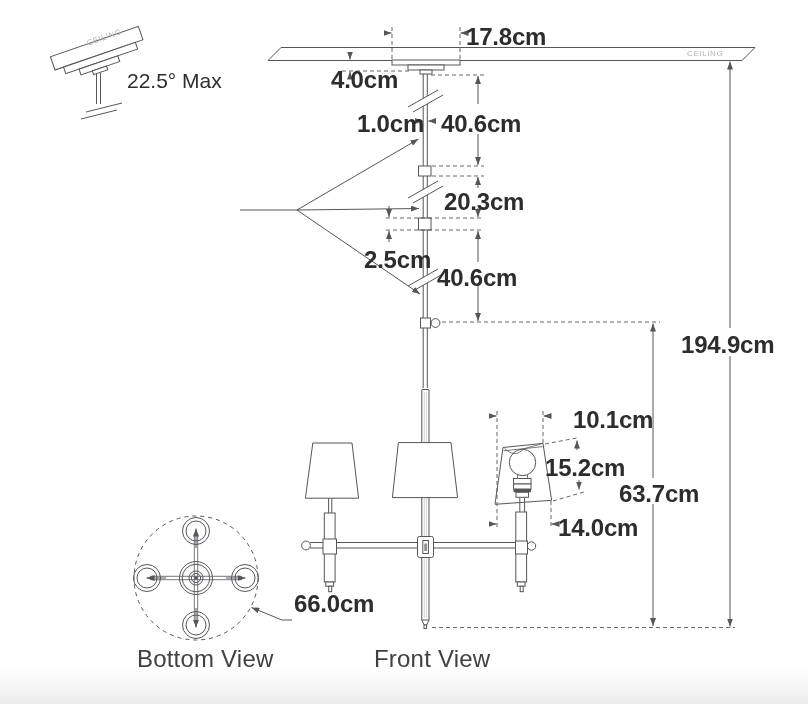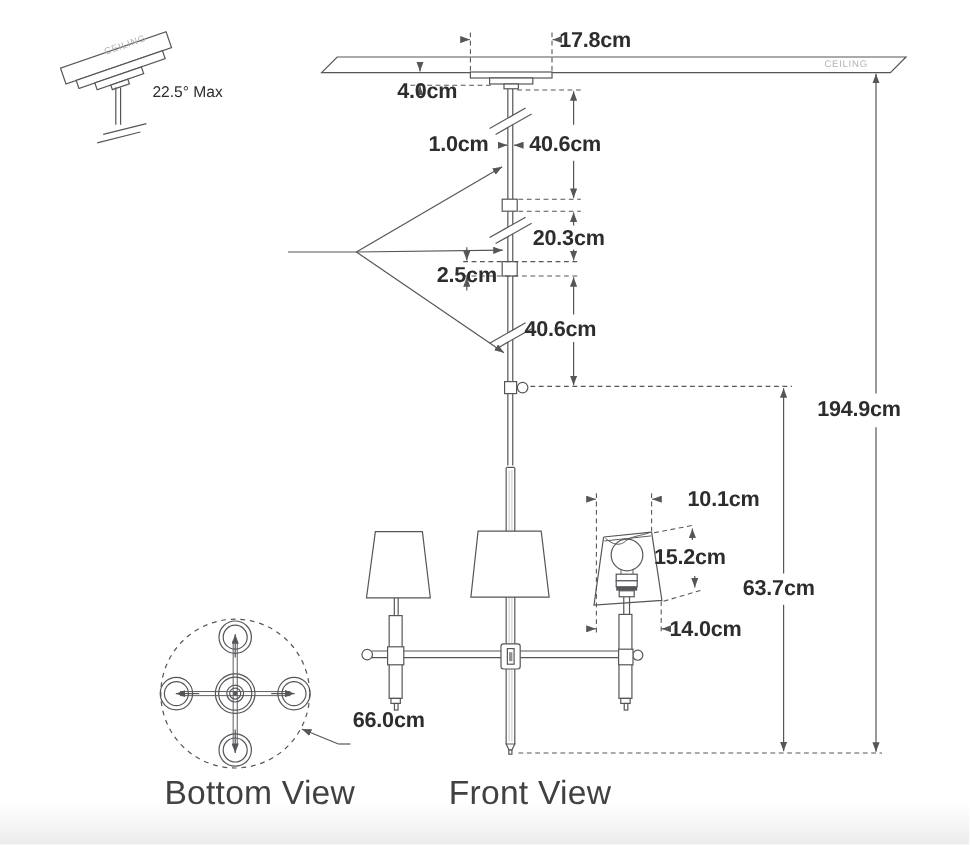--- a/index.html
+++ b/index.html
@@ -9,24 +9,24 @@
   }
   #stage svg{position:absolute;left:0;top:0;}
   .ln{stroke:var(--line);fill:none;stroke-width:1;}
   .thin{stroke-width:.8;}
   .dsh{stroke:var(--line);fill:none;stroke-width:.9;stroke-dasharray:4 3;}
   .wh{fill:#fff;stroke:var(--line);stroke-width:1;}
   .whn{fill:#fff;stroke:none;}
   .dk{fill:var(--line);stroke:none;}
   .faint{stroke:var(--line);opacity:.45;stroke-width:.6;fill:none;}
   .txt{position:absolute;white-space:nowrap;line-height:1.05;}
-  .dim{font-size:18px;font-weight:600;color:var(--dim-text);letter-spacing:-.2px;}
+  .dim{font-size:24px;font-weight:600;color:var(--dim-text);letter-spacing:-.2px;}
   .note{font-size:15px;font-weight:400;color:var(--label-text);line-height:16.5px;}
-  .view-label{font-size:28px;font-weight:400;color:var(--label-text);letter-spacing:.2px;}
-  .tilt-label{font-size:13px;font-weight:500;color:var(--dim-text);}
+  .view-label{font-size:24px;font-weight:400;color:var(--label-text);letter-spacing:.2px;}
+  .tilt-label{font-size:21px;font-weight:500;color:var(--dim-text);}
   .ceil{font-size:8px;font-weight:400;color:var(--ceiling-text);letter-spacing:.6px;}
   .footer-fade{position:absolute;left:0;right:0;bottom:0;height:36px;
     background:linear-gradient(180deg, rgba(236,236,237,0) 0%, #ececed 100%);}
 </style>
 </head>
 <body>
 
 <div id="stage" style="background: rgb(255, 255, 255);">
 <svg width="808" height="704" viewBox="0 0 808 704">
   <defs>
@@ -252,21 +252,21 @@
 
 <div class="txt tilt-label" style="left:127px;top:70px;">22.5° Max</div>
 <div class="txt ceil" style="left:86px;top:40px;transform:rotate(-19deg);transform-origin:left top;">CEILING</div>
 <div class="txt ceil" style="left:687px;top:50px;">CEILING</div>
 
 <div class="txt dim" style="left:466px;top:24px;">17.8cm</div>
 <div class="txt dim" style="left:331px;top:67px;">4.0cm</div>
 <div class="txt dim" style="left:357px;top:111px;">1.0cm</div>
 <div class="txt dim" style="left:441px;top:111px;">40.6cm</div>
 <div class="txt dim" style="left:444px;top:189px;text-align:right;">20.3cm</div>
-<div class="txt dim" style="left:364px;top:220px;">2.5cm</div>
+<div class="txt dim" style="left:364px;top:247px;">2.5cm</div>
 <div class="txt dim" style="left:437px;top:265px;">40.6cm</div>
 <div class="txt dim" style="left:681px;top:332px;">194.9cm</div>
 <div class="txt dim" style="left:619px;top:481px;">63.7cm</div>
 <div class="txt dim" style="left:549px;top:407px;margin-left:24px;">10.1cm</div>
 <div class="txt dim" style="left:545px;top:455px;">15.2cm</div>
 <div class="txt dim" style="left:558px;top:515px;">14.0cm</div>
 <div class="txt dim" style="left:294px;top:591px;">66.0cm</div>
 
 <div class="txt note" style="left:128px;top:201px;">
 </div>

